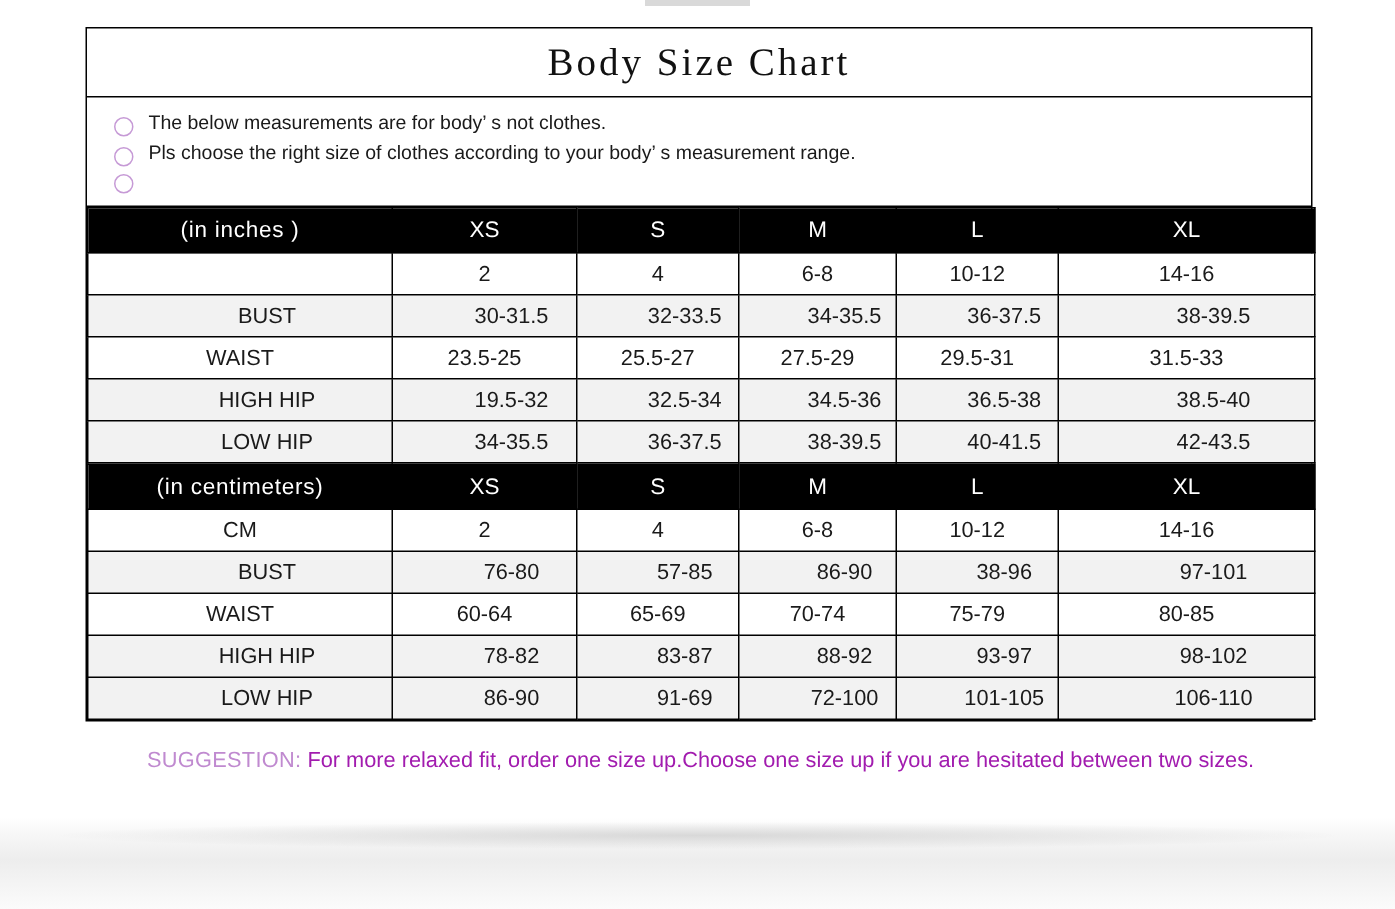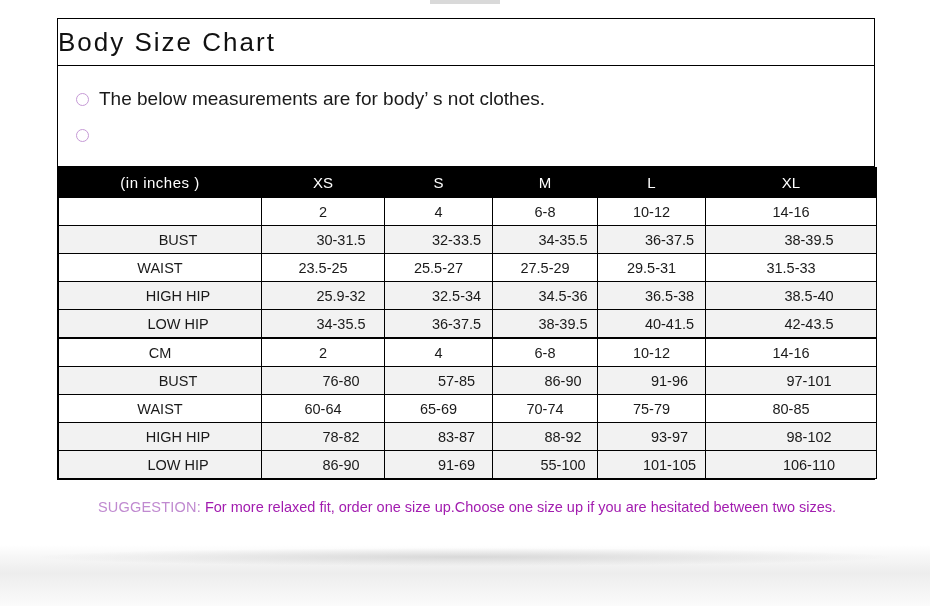--- a/index.html
+++ b/index.html
@@ -32,39 +32,40 @@
   .card {
     position: absolute;
     left: 57px;
     top: 18px;
     width: 818px;
     border: 1px solid #000;
     box-sizing: border-box;
     background: #fff;
   }
   .title {
+    text-align: center;
     font-size: 26px;
     letter-spacing: 2px;
     color: #111;
     padding: 8px 0 7px 0;
     border-bottom: 1px solid #000;
     font-weight: 400;
-    font-family: Liberation Sans, sans-serif;
+    font-family: Liberation Serif, serif;
   }
   .notes {
     padding: 6px 0 6px 18px;
     border-bottom: 1px solid #000;
   }
   .note {
     display: flex;
-    align-items: flex-start;
-    font-size: 19px;
+    align-items: flex-end;
+    font-size: 13px;
     color: #1a1a1a;
     line-height: 18px;
-    margin: 18px 0;
+    margin: 2px 0;
   }
   .bullet {
     width: 11px;
     height: 11px;
     border: 1.6px solid #c69ad6;
     border-radius: 50%;
     margin-right: 10px;
     margin-top: 3px;
     flex: 0 0 auto;
     background: #fff;
@@ -148,20 +149,24 @@
   <div class="top-sliver"></div>
 
   <div class="card">
 
     <div class="title">Body  Size  Chart</div>
 
     <div class="notes">
       <div class="note">
         <span class="bullet"></span>
         <span>The below measurements are for  body’ s not clothes.</span>
+      </div>
+      <div class="note">
+        <span class="bullet"></span>
+        <span>Pls choose the right size of clothes according to your body’ s  measurement range.</span>
       </div>
       <div class="note">
         <span class="bullet"></span>
       </div>
     </div>
 
     <table>
       <colgroup>
         <col class="c0">
           <col class="c1">
@@ -198,21 +203,21 @@
         <tr class="plain">
           <td>WAIST</td>
           <td>23.5-25</td>
           <td>25.5-27</td>
           <td>27.5-29</td>
           <td>29.5-31</td>
           <td>31.5-33</td>
         </tr>
         <tr class="shade">
           <td>HIGH HIP</td>
-          <td>25.9-32</td>
+          <td>19.5-32</td>
           <td>32.5-34</td>
           <td>34.5-36</td>
           <td>36.5-38</td>
           <td>38.5-40</td>
         </tr>
         <tr class="shade">
           <td>LOW HIP</td>
           <td>34-35.5</td>
           <td>36-37.5</td>
           <td>38-39.5</td>
@@ -225,34 +230,42 @@
     <table>
       <colgroup>
         <col class="c0">
           <col class="c1">
           <col class="c2">
           <col class="c3">
           <col class="c4">
           <col class="c5">
       </colgroup>
       <tbody>
+        <tr class="hdr">
+          <td class="unitcell">(in centimeters)</td>
+          <td>XS</td>
+          <td>S</td>
+          <td>M</td>
+          <td>L</td>
+          <td>XL</td>
+        </tr>
         <tr class="plain">
           <td>CM</td>
           <td>2</td>
           <td>4</td>
           <td>6-8</td>
           <td>10-12</td>
           <td>14-16</td>
         </tr>
         <tr class="shade">
           <td>BUST</td>
           <td>76-80</td>
           <td>57-85</td>
           <td>86-90</td>
-          <td>91-96</td>
+          <td>38-96</td>
           <td>97-101</td>
         </tr>
         <tr class="plain">
           <td>WAIST</td>
           <td>60-64</td>
           <td>65-69</td>
           <td>70-74</td>
           <td>75-79</td>
           <td>80-85</td>
         </tr>
@@ -261,21 +274,21 @@
           <td>78-82</td>
           <td>83-87</td>
           <td>88-92</td>
           <td>93-97</td>
           <td>98-102</td>
         </tr>
         <tr class="shade">
           <td>LOW HIP</td>
           <td>86-90</td>
           <td>91-69</td>
-          <td>55-100</td>
+          <td>72-100</td>
           <td>101-105</td>
           <td>106-110</td>
         </tr>
       </tbody>
     </table>
 
   </div>
 
   <div class="suggestion">
     <span class="sug-label">SUGGESTION:</span>

